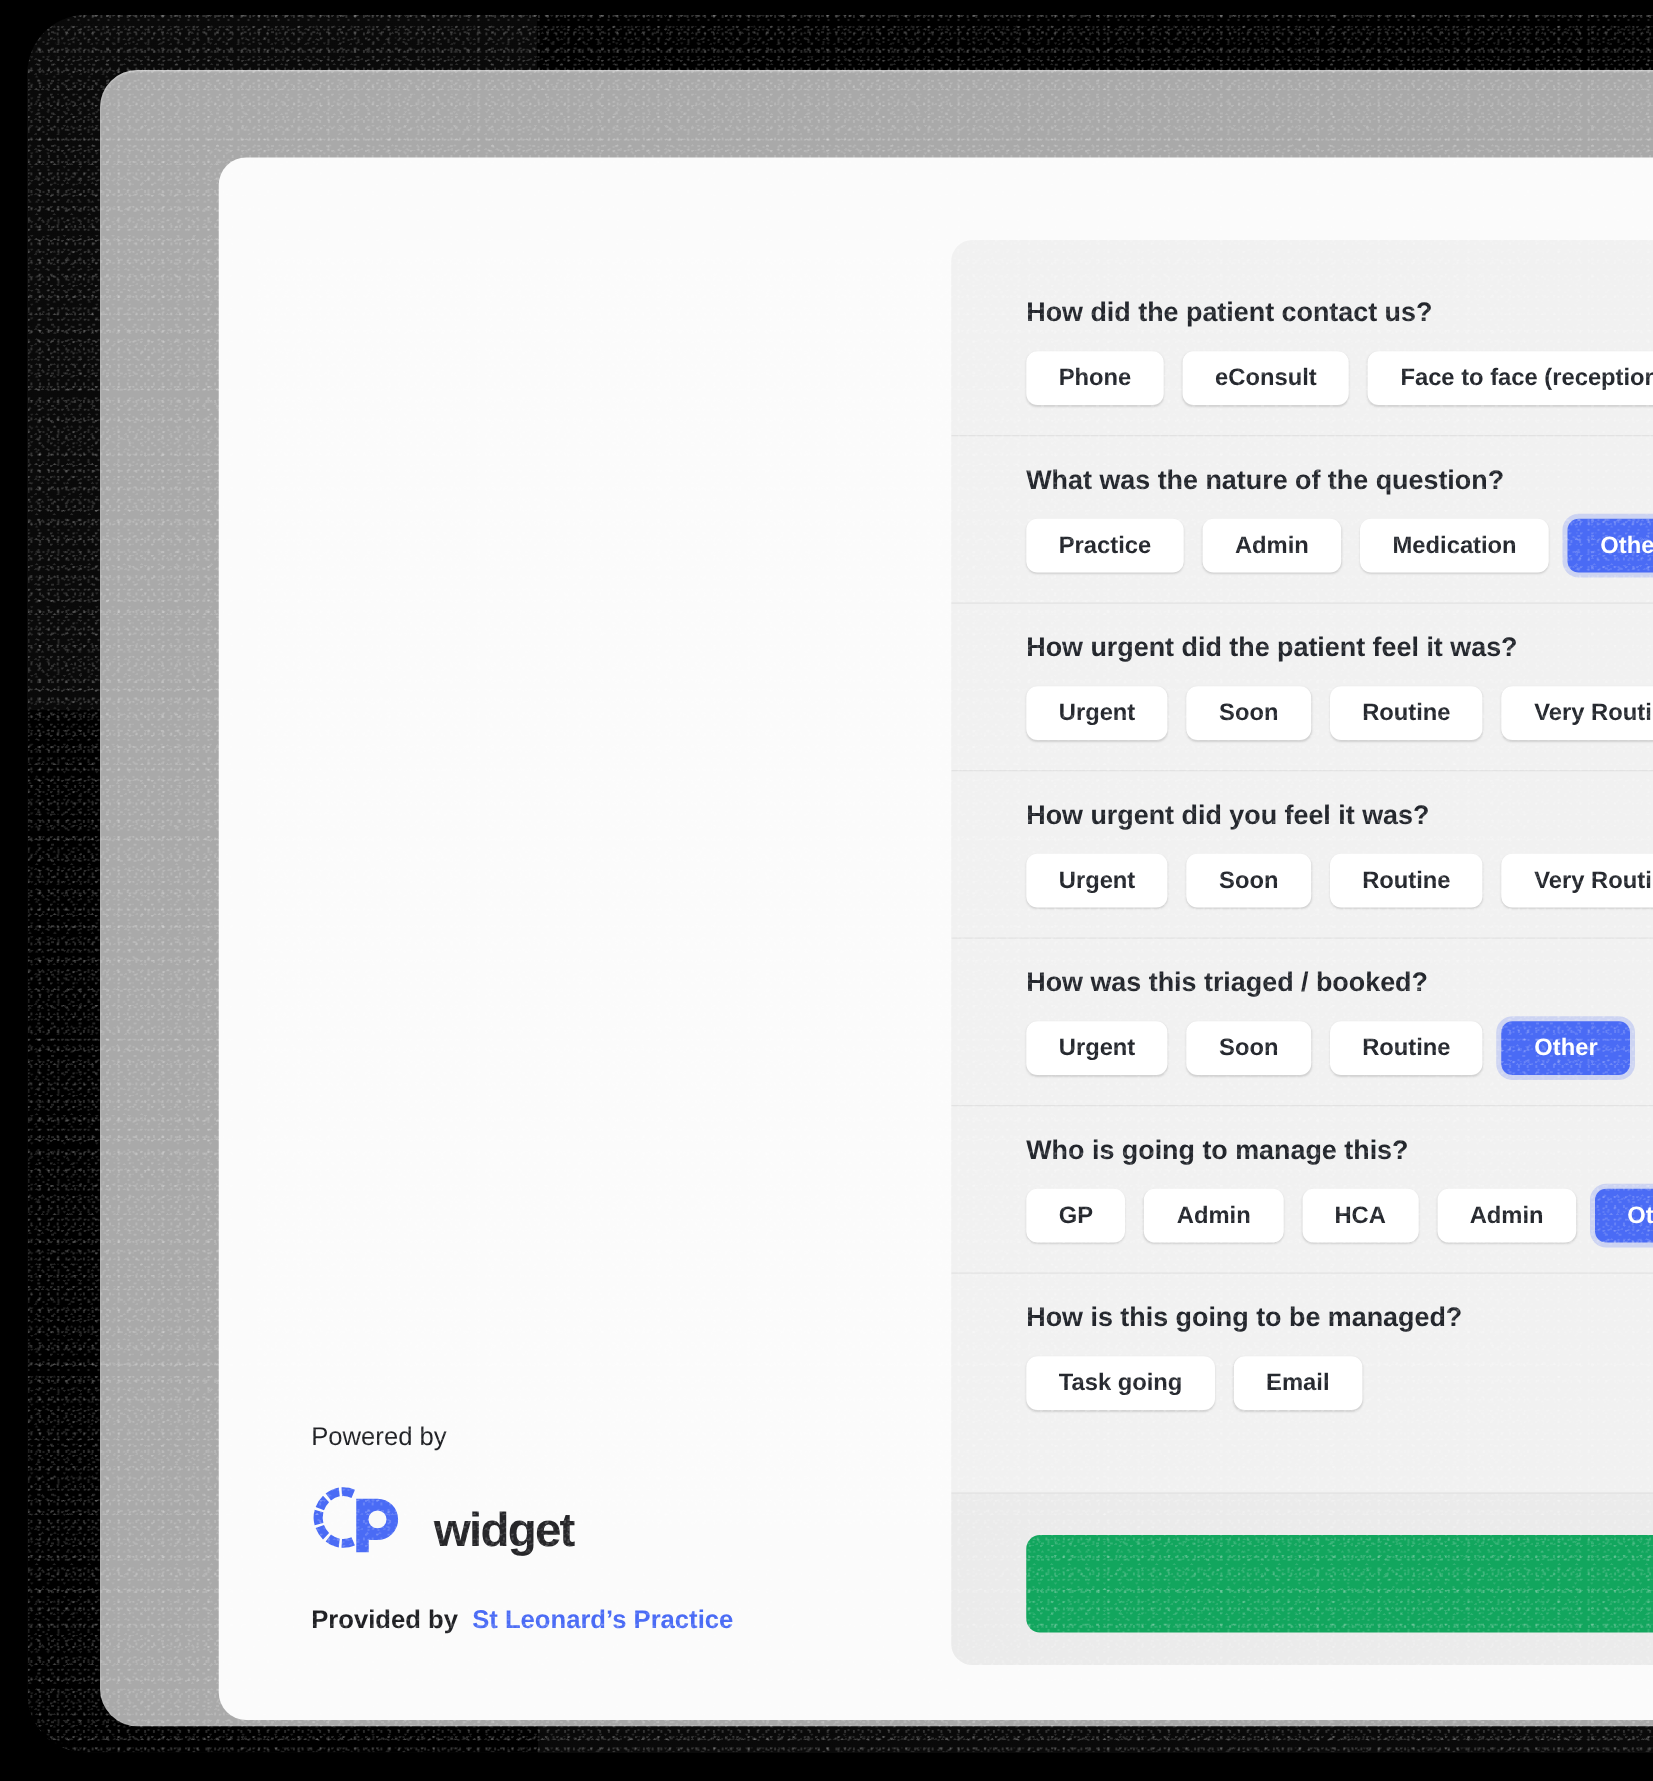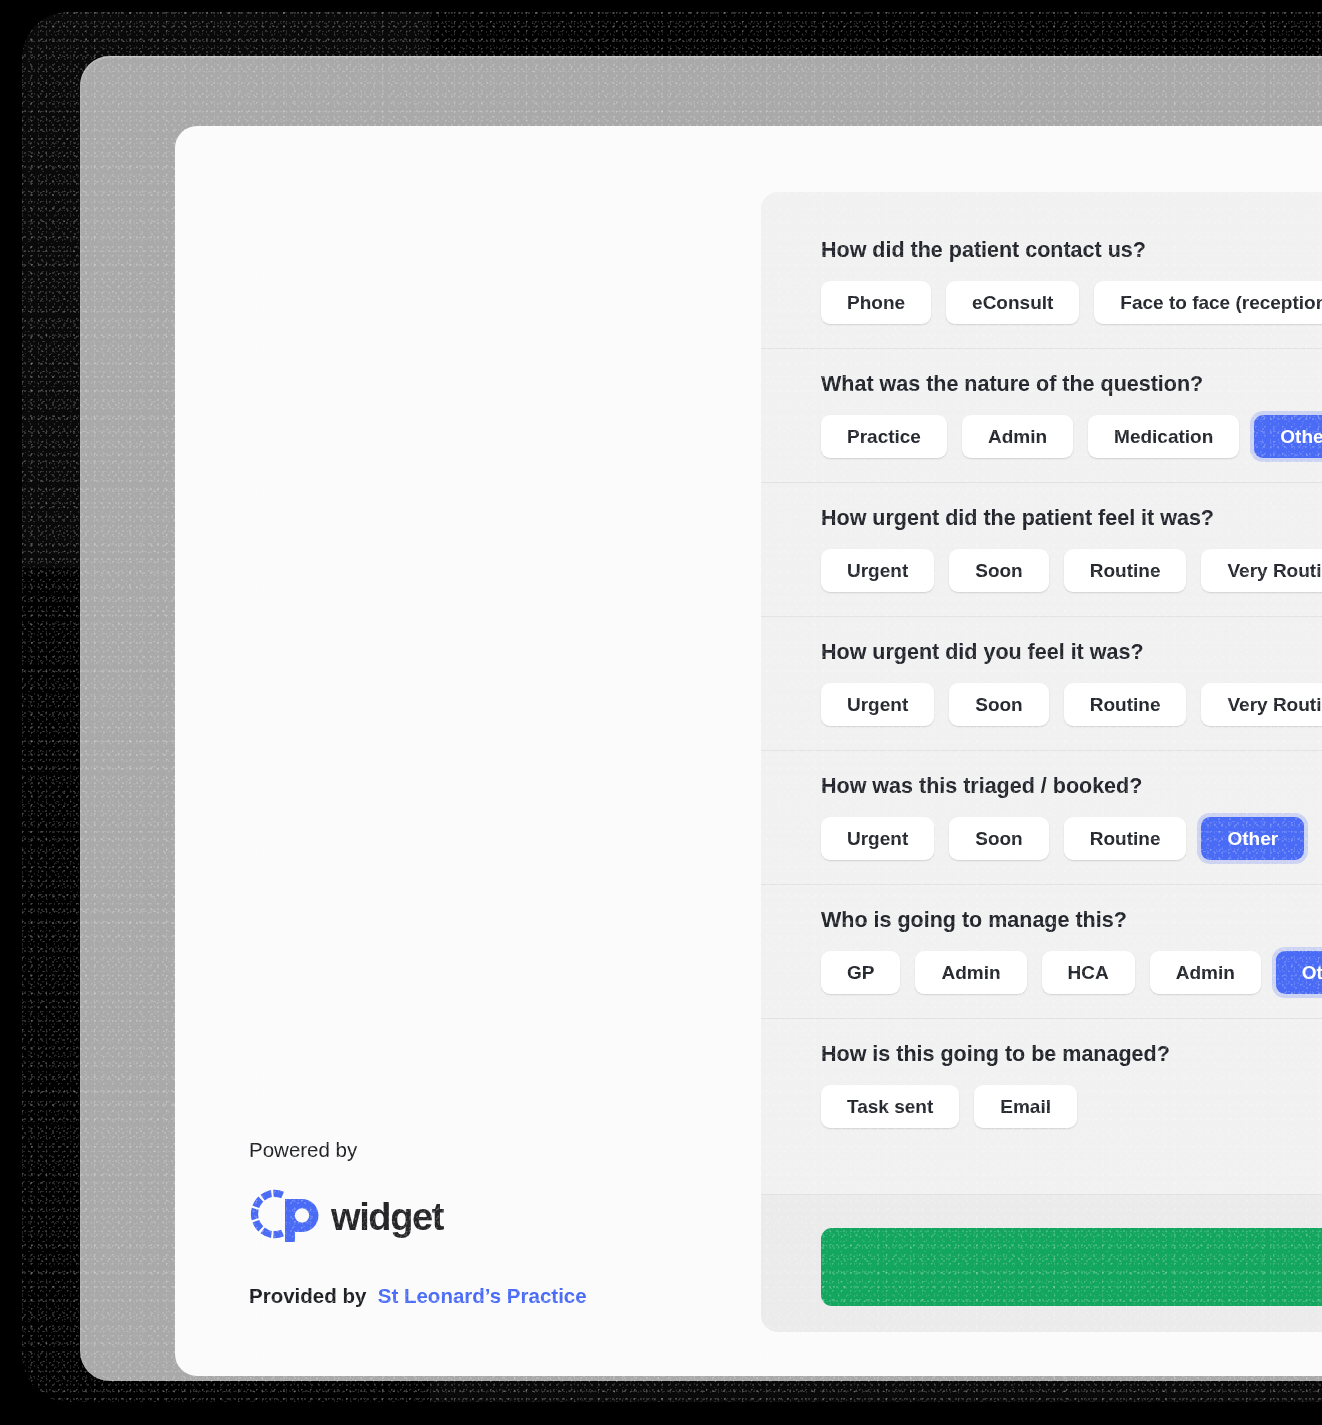--- a/index.html
+++ b/index.html
@@ -119,22 +119,22 @@
     position: absolute;
     top: 1012px;
     font-size: 20.5px;
     font-weight: 400;
     color: #1f2024;
   }
   #brand-logo {
     position: absolute;
     top: 1062px;
     display: flex;
-    align-items: center;
-    gap: 0;
+    align-items: flex-end;
+    gap: 16px;
   }
   #brand-wordmark {
     font-size: 38px;
     font-weight: 800;
     color: #262629;
     letter-spacing: -1.4px;
     margin-left: -2px;
   }
   #provided-by-row {
     position: absolute;
@@ -339,21 +339,21 @@
                 <button class="option-chip">GP</button>
                 <button class="option-chip">Admin</button>
                 <button class="option-chip">HCA</button>
                 <button class="option-chip">Admin</button>
                 <button class="option-chip selected">Other</button>
               </div>
             </div>
             <div class="question-group last">
               <div class="question-label">How is this going to be managed?</div>
               <div class="option-row">
-                <button class="option-chip">Task sent</button>
+                <button class="option-chip">Task going</button>
                 <button class="option-chip">Email</button>
               </div>
             </div>
           </div>
 
         <div id="panel-footer">
           <button id="submit-button">
 
             <span id="submit-label"></span>
           </button>

